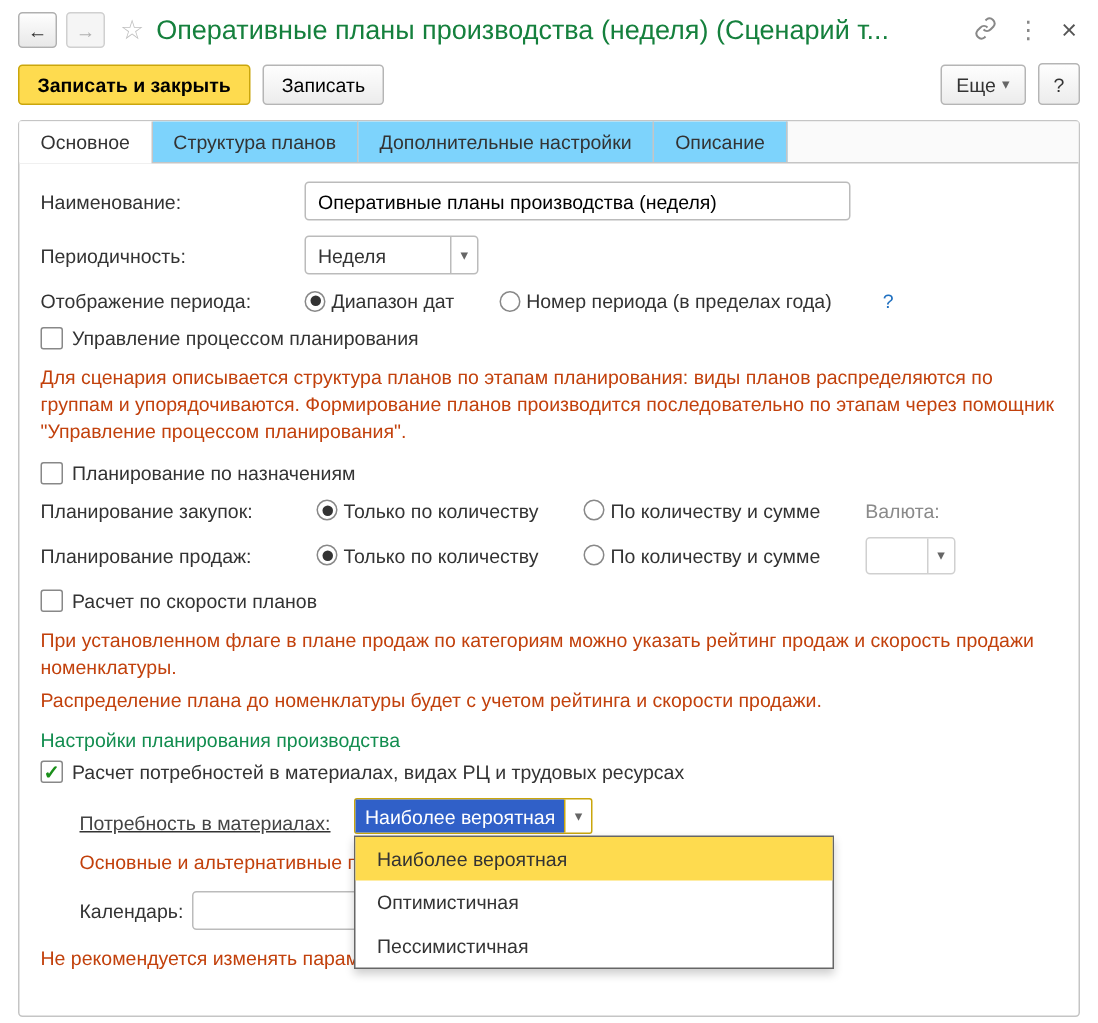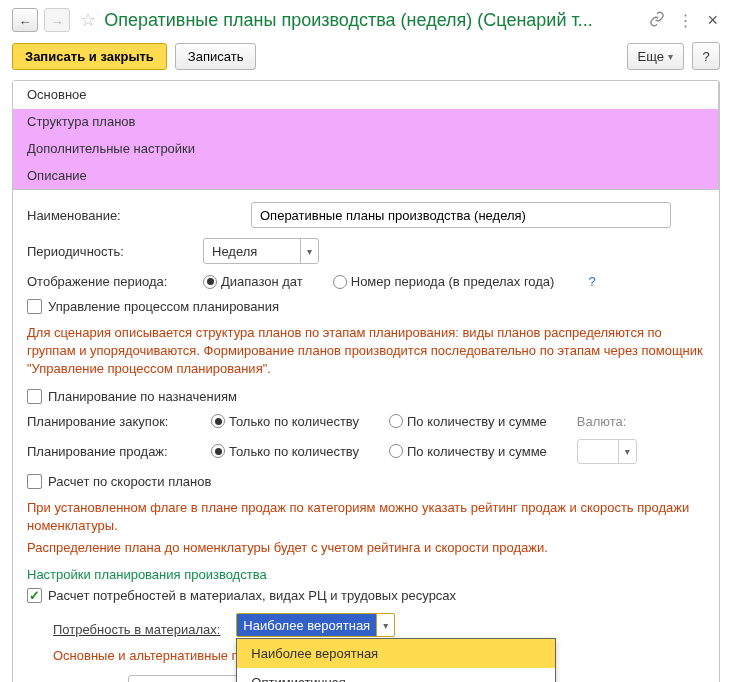--- a/index.html
+++ b/index.html
@@ -82,27 +82,26 @@
     }
     .tab-container {
       margin: 0 12px;
       border: 1px solid #c5c5c5;
       border-radius: 3px;
     }
     .tabs {
       display: flex;
       border-bottom: 1px solid #c5c5c5;
       background: #fafafa;
-      flex-direction: column;
     }
     .tab {
       padding: 6px 14px;
       border-right: 1px solid #c5c5c5;
       cursor: pointer;
-      background: #f0abfc;
+      background: #7dd3fc;
     }
     .tab.active {
       background: #fff;
       position: relative;
     }
     .tab.active::after {
       content:'';
       position:absolute;
       left:0; right:0; bottom:-1px; height:1px;
       background:#fff;
@@ -217,21 +216,21 @@
       <div class="tab active">Основное</div>
       <div class="tab">Структура планов</div>
       <div class="tab">Дополнительные настройки</div>
       <div class="tab">Описание</div>
     </div>
 
     <div class="content">
 
       <div class="row">
         <div class="label-col">Наименование:</div>
-        <input class="text-input" style="width: 420px; margin-left: 48px;" value="Оперативные планы производства (неделя)">
+        <input class="text-input" style="width: 364px;" value="Оперативные планы производства (неделя)">
       </div>
 
       <div class="row">
         <div class="label-col">Периодичность:</div>
         <div class="combo">
           <span class="combo-text">Неделя</span>
           <span class="combo-btn">
               <span class="chev">▾</span>
             </span>
         </div>

